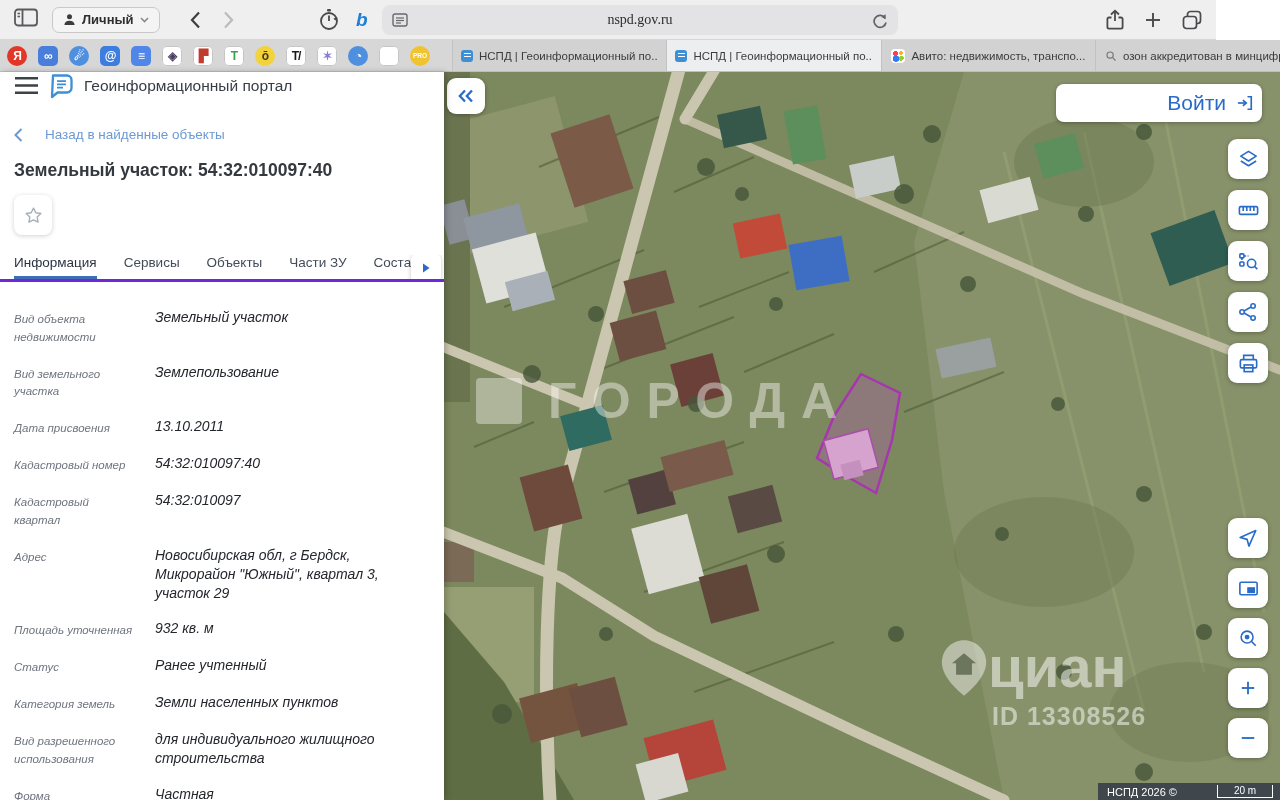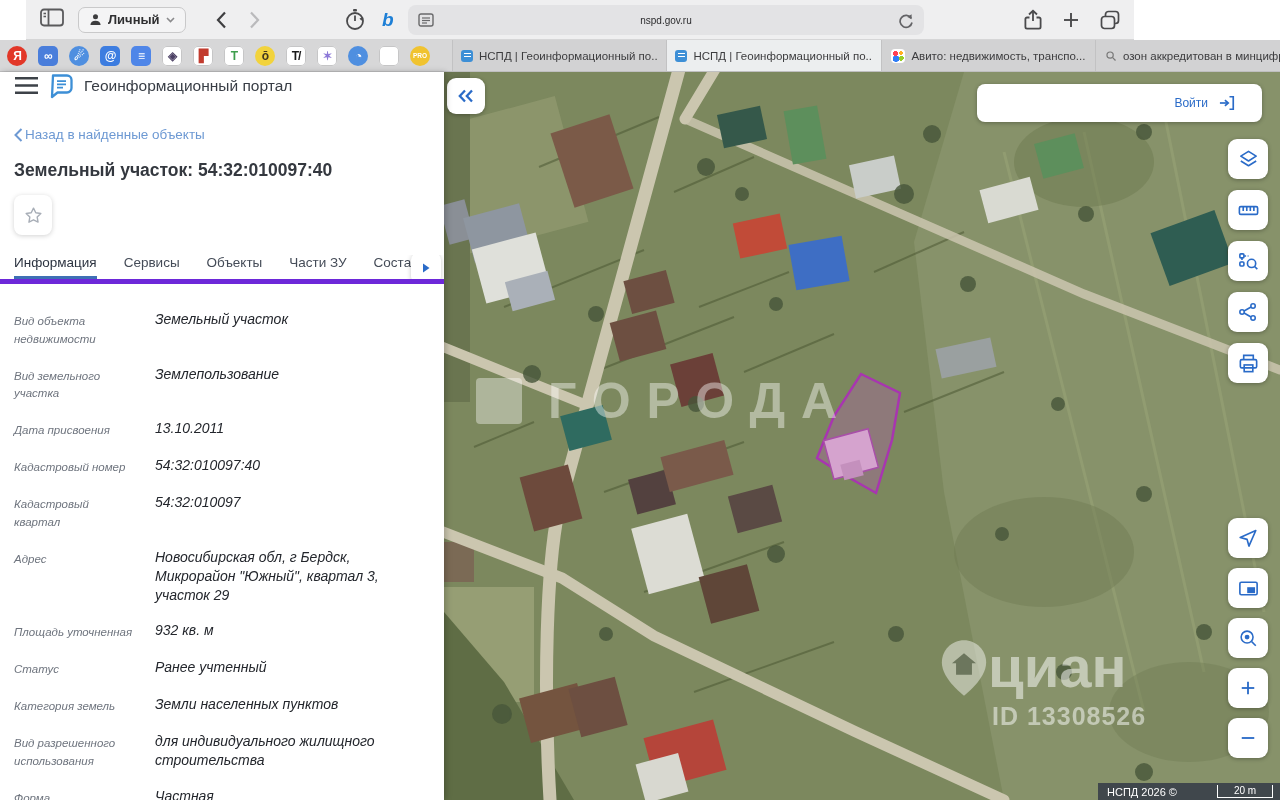--- a/index.html
+++ b/index.html
@@ -1,26 +1,26 @@
 <!DOCTYPE html>
 <html><head>
 <meta charset="utf-8">
 <style>
   * { box-sizing: border-box; margin: 0; padding: 0; }
   html,body { width:1280px; height:800px; overflow:hidden; font-family:"Liberation Sans",sans-serif; background:#fff; }
 
   
-  .chrome1{position:absolute;left:0;top:0;width:1108px;height:40px;background:#efeff0;border-bottom:1px solid #d6d6d7;display:flex;align-items:center;margin-left:26px;}
+  .chrome1{position:absolute;left:0;top:0;width:1216px;height:40px;background:#efeff0;border-bottom:1px solid #d6d6d7;display:flex;align-items:center;}
   .c1-left{display:flex;align-items:center;gap:14px;padding-left:14px;}
   .profile-pill{display:flex;align-items:center;gap:6px;height:26px;padding:0 10px;border:1px solid #c9c9ca;border-radius:7px;background:#f4f4f5;font-size:13px;color:#2f2f31;font-weight:600;}
   .nav-arrows{display:flex;gap:22px;margin-left:16px;}
   .c1-mid{position:absolute;left:318px;top:0;height:40px;display:flex;align-items:center;gap:16px;}
   .bing-b{font-size:19px;font-weight:bold;font-style:italic;color:#1d7fd6;}
   .url-field{position:absolute;left:382px;top:5px;width:516px;height:30px;background:#e3e3e5;border-radius:8px;display:flex;align-items:center;padding:0 10px;}
-  .url-text{flex:1;text-align:center;font-size:10px;color:#2c2c2e;}
+  .url-text{flex:1;text-align:center;font-size:14px;color:#2c2c2e;font-family:Liberation Serif, serif;}
   .c1-right{position:absolute;right:14px;top:0;height:40px;display:flex;align-items:center;gap:20px;}
 
   
   .chrome2{position:absolute;left:0;top:40px;width:1280px;height:32px;background:#d7d7d8;border-bottom:1px solid #bfbfc0;display:flex;}
   .bookmarks{width:452px;display:flex;align-items:center;gap:11px;padding-left:7px;flex-shrink:0;}
   .fav{width:20px;height:20px;border-radius:5px;font-size:12px;font-weight:bold;line-height:20px;text-align:center;letter-spacing:-1px;overflow:hidden;flex-shrink:0;}
   .fav.circle{border-radius:50%;}
   .fav.small{font-size:6.5px;letter-spacing:0;}
   .avito-dots{background-color:#fff !important;background-image:
      radial-gradient(circle 3.5px at 6.5px 6px,#ff4053 98%,transparent),
@@ -37,38 +37,38 @@
   .fav.tabfav{width:14px;height:14px;border-radius:4px;background-size:cover;background-image:
      radial-gradient(circle 2.5px at 4.5px 4.3px,#ff4053 98%,transparent),
      radial-gradient(circle 1.9px at 10px 4px,#ffb021 98%,transparent),
      radial-gradient(circle 3.3px at 5px 9.6px,#2f7df6 98%,transparent),
      radial-gradient(circle 2.4px at 10.3px 9.3px,#97cf26 98%,transparent);}
 
   
   .panel{position:absolute;left:0;top:72px;width:444px;height:728px;background:#fff;z-index:5;box-shadow:2px 0 6px rgba(0,0,0,.22);}
   .p-header{display:flex;align-items:center;gap:9px;padding:0 14px 0;}
   .p-title{font-size:15.5px;color:#383d45;}
-  .back-link{display:flex;align-items:center;gap:2px;margin:28px 0 0 14px;color:#6d99d3;font-size:13.5px;cursor:pointer;}
+  .back-link{display:flex;align-items:center;gap:22px;margin:28px 0 0 14px;color:#6d99d3;font-size:13.5px;cursor:pointer;}
   .page-title{margin:18px 14px 0;font-size:17.5px;font-weight:600;color:#34383f;}
   .star-btn{margin:14px 0 0 14px;width:38px;height:40px;background:#fff;border-radius:8px;box-shadow:0 1px 5px rgba(0,0,0,.18);display:flex;align-items:center;justify-content:center;}
-  .ptabs{position:relative;margin-top:20px;border-bottom:5px solid #6d28d9;display:flex;padding:0 14px;gap:27px;overflow:hidden;white-space:nowrap;}
+  .ptabs{position:relative;margin-top:20px;border-bottom:3px solid #6d28d9;display:flex;padding:0 14px;gap:27px;overflow:hidden;white-space:nowrap;}
   .ptab{font-size:13.5px;color:#454c58;padding-bottom:9px;cursor:pointer;}
   .ptab.active{color:#2c3340;box-shadow:inset 0 -3px 0 #3e6fb5;}
   .ptab-more{position:absolute;right:3px;top:-2px;width:30px;height:30px;background:#fff;border-radius:7px;box-shadow:0 1px 5px rgba(0,0,0,.22);display:flex;align-items:center;justify-content:center;}
   .fields{padding:26px 14px 0;}
   .frow{display:grid;grid-template-columns:141px 1fr;margin-bottom:16px;font-style:italic;}
   .flabel{font-size:11.5px;color:#6e747e;line-height:1.55;padding:3px 18px 0 0;}
   .fvalue{font-size:14px;color:#23262c;line-height:1.38;}
 
   
   .map{position:absolute;left:444px;top:72px;width:836px;height:728px;overflow:hidden;background:#7c885e;}
   .map svg.basemap{position:absolute;left:0;top:0;}
   .map-btn{position:absolute;background:#fff;border-radius:9px;box-shadow:0 1px 4px rgba(0,0,0,.3);display:flex;align-items:center;justify-content:center;cursor:pointer;}
   .collapse-btn{left:3px;top:6px;width:38px;height:36px;}
-  .login-btn{right:18px;top:12px;width:285px;height:38px;border-radius:8px;justify-content:flex-end;gap:9px;padding-right:25px;font-size:12px;color:#2a6bc8;}
+  .login-btn{right:18px;top:12px;width:206px;height:38px;border-radius:8px;justify-content:flex-end;gap:9px;padding-right:7px;font-size:21px;color:#2a6bc8;}
   .tool{right:12px;width:40px;height:40px;}
   .wm-center{position:absolute;left:32px;top:300px;display:flex;align-items:center;gap:26px;pointer-events:none;}
   .wm-center .wm-logo{width:46px;height:46px;background:rgba(255,255,255,.38);border-radius:4px;}
   .wm-center .wm-text{font-size:50px;font-weight:bold;letter-spacing:16px;color:rgba(255,255,255,.42);}
   .wm-cian{position:absolute;left:496px;top:566px;pointer-events:none;}
   .wm-cian-row{display:flex;align-items:flex-start;text-align:right;}
   .wm-cian-text{font-size:58px;font-weight:bold;color:rgba(255,255,255,.5);line-height:1;}
   .wm-cian-id{margin:4px 0 0 52px;font-size:25px;font-weight:bold;color:rgba(255,255,255,.5);letter-spacing:1px;}
   .attr-bar{position:absolute;right:0;bottom:0;width:182px;height:17px;background:rgba(44,50,68,.78);display:flex;align-items:center;justify-content:space-between;padding:0 7px 0 9px;color:#fff;font-size:11px;}
   .scale-box{display:inline-block;width:56px;border-left:1.5px solid #fff;border-right:1.5px solid #fff;border-bottom:1.5px solid #fff;text-align:center;font-size:10px;line-height:11px;height:13px;}

